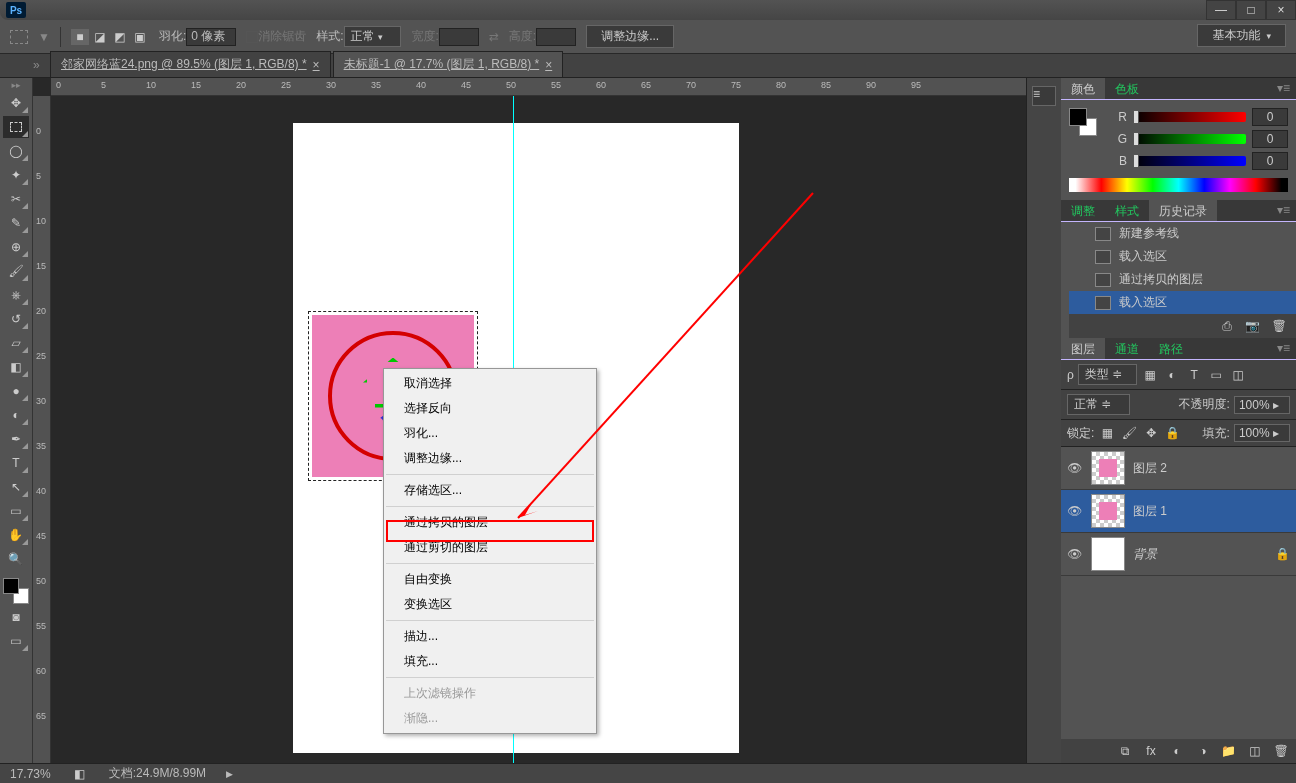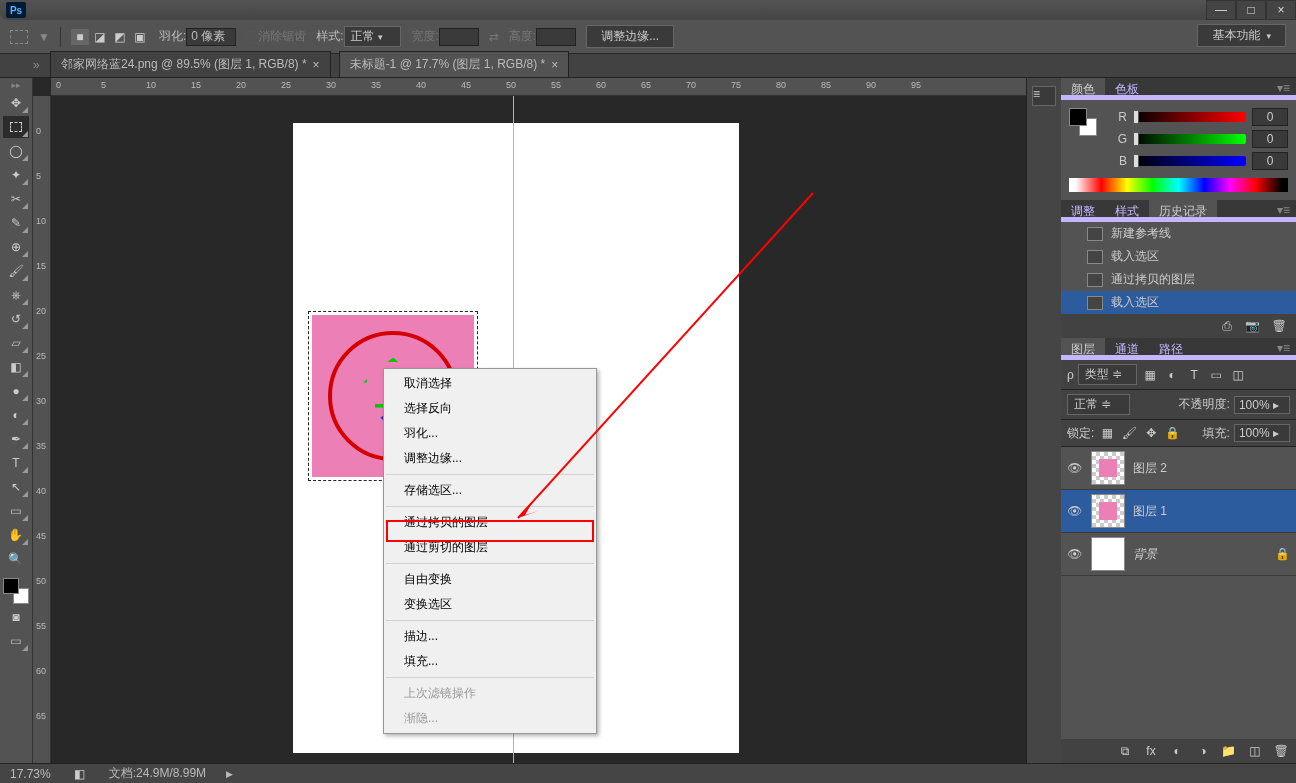--- a/index.html
+++ b/index.html
@@ -13,21 +13,21 @@
 .win-btn { width: 30px; height: 20px; display: flex; align-items: center; justify-content: center; color: #ddd; cursor: pointer; background: #444; border: 1px solid #333; }
 
 .options-bar { height: 34px; background: #535353; border-bottom: 1px solid #282828; display: flex; align-items: center; padding: 0 10px; gap: 10px; }
 .opt-item { display: flex; align-items: center; color: #bbb; }
 .opt-input { background: #3a3a3a; border: 1px solid #222; color: #bbb; padding: 1px 4px; width: 50px; }
 .opt-dropdown { background: #3a3a3a; border: 1px solid #666; color: #ccc; padding: 1px 18px 1px 6px; position: relative; }
 .opt-btn { background: #3a3a3a; border: 1px solid #666; color: #ccc; padding: 2px 14px; }
 .essentials-btn { position: absolute; right: 10px; top: 24px; background: #3a3a3a; border: 1px solid #666; color: #ccc; padding: 2px 14px; display: flex; align-items: center; gap: 6px;}
 
 .tabs-bar { height: 24px; background: #424242; display: flex; align-items: flex-end; padding-left: 50px; border-bottom: 1px solid #222; }
-.doc-tab { background: #535353; color: #bbb; padding: 4px 10px; border: 1px solid #222; border-bottom: none; display: flex; align-items: center; gap: 6px; margin-right: 8px; }
+.doc-tab { background: #535353; color: #bbb; padding: 4px 10px; border: 1px solid #222; border-bottom: none; display: flex; align-items: center; gap: 6px; margin-right: 2px; text-decoration: underline; }
 .doc-tab.inactive { background: #424242; }
 
 .workspace { display: flex; position: absolute; top: 78px; bottom: 20px; left: 0; right: 0; }
 .tool-col { width: 33px; background: #535353; border-right: 1px solid #333; display: flex; flex-direction: column; align-items: center; padding-top: 2px; gap: 2px; }
 .tool { width: 26px; height: 22px; display: flex; align-items: center; justify-content: center; color: #ccc; cursor: pointer; position: relative; }
 .tool.active { background: #2c2c2c; }
 .tool .tri { position: absolute; right: 1px; bottom: 1px; border: 3px solid transparent; border-right-color: #999; border-bottom-color: #999; width:0; height:0; }
 .swatch-box { margin-top: 6px; position: relative; width:26px; height:26px;}
 .swatch-fg { position:absolute; width:16px; height:16px; background:#000; border:1px solid #888; top:0; left:0;}
 .swatch-bg { position:absolute; width:16px; height:16px; background:#fff; border:1px solid #888; bottom:0; right:0;}
@@ -51,38 +51,38 @@
 
 .context-menu { position: absolute; left: 388px; top: 368px; width: 214px; background: #f0f0f0; border: 1px solid #979797; box-shadow: 2px 2px 4px rgba(0,0,0,0.3); z-index: 40; padding: 2px 0;}
 .ctx-item { padding: 4px 20px; color: #000; cursor: pointer; }
 .ctx-item.disabled { color: #999; }
 .ctx-sep { height: 1px; background: #d0d0d0; margin: 3px 2px; }
 
 .panels-col { width: 35px; background: #454545; border-left: 1px solid #222; padding-top: 8px; display:flex; flex-direction:column; align-items:center; gap:10px;}
 .panel-ico { width:24px; height:20px; border:1px solid #666; background:#3a3a3a;}
 
 .right-panels { width: 235px; background: #454545; display: flex; flex-direction: column; }
-.panel-tabs { display: flex; background: #383838; height: 22px; border-bottom:5px solid #c4b5fd;}
-.panel-tab { padding: 3px 10px; color: #c4b5fd; cursor: pointer; }
+.panel-tabs { display: flex; background: #383838; height: 22px; border-bottom:1px solid #c4b5fd;}
+.panel-tab { padding: 3px 10px; color: #22c55e; cursor: pointer; }
 .panel-tab.active { background: #535353; color: #ccc; }
 .color-panel { padding: 8px; background:#535353;}
 .color-slider { display: flex; align-items: center; gap: 6px; margin-bottom: 4px; }
 .color-slider label { width: 12px; text-align: right; color:#ccc;}
 .slider-track { flex: 1; height: 10px; position: relative; border-radius:2px;}
 .slider-r { background: linear-gradient(90deg, #000, #f00); }
 .slider-g { background: linear-gradient(90deg, #000, #0f0); }
 .slider-b { background: linear-gradient(90deg, #000, #00f); }
 .slider-knob { position:absolute; left:0; top:-2px; width:6px; height:14px; background:#ddd; border:1px solid #555;}
 .color-val { width: 36px; background: #3a3a3a; border: 1px solid #222; color: #ccc; text-align: center; padding:1px 0;}
 .color-ramp { height:14px; background: linear-gradient(90deg, #fff 0%, #fff 3%, #f00, #ff0, #0f0, #0ff, #00f, #f0f, #f00, #000 97%, #000 100%); margin-top:4px;}
 .color-swatch-main { width:28px; height:28px; position:relative; margin-right:10px;}
 .csm-fg { position:absolute; width:18px; height:18px; background:#000; border:1px solid #888; top:0; left:0;}
 .csm-bg { position:absolute; width:18px; height:18px; background:#fff; border:1px solid #888; bottom:0; right:0;}
 
-.history-panel { background:#535353; flex-shrink:0;}
+.history-panel { background:#535353; flex-shrink:0;padding-left:8px;}
 .hist-row { display: flex; align-items: center; padding: 3px 6px; gap: 8px; color:#ccc;}
 .hist-row.sel { background: #2d5c9e; }
 .hist-ico { width:16px; height:14px; border:1px solid #888; background:#444;}
 .hist-bottom { display:flex; justify-content:flex-end; gap:8px; padding:4px 8px; background:#424242;}
 
 .layers-panel { background:#535353; flex:1; display:flex; flex-direction:column;}
 .layer-opts { padding: 4px 6px; display: flex; align-items: center; gap: 4px; flex-wrap: wrap; background:#424242; border-bottom:1px solid #222;}
 .layer-row { display:flex; align-items:center; padding:4px 6px; gap:8px; border-bottom:1px solid #3a3a3a;}
 .layer-row.sel { background:#2d5c9e;}
 .eye { width:16px; color:#ccc;}

